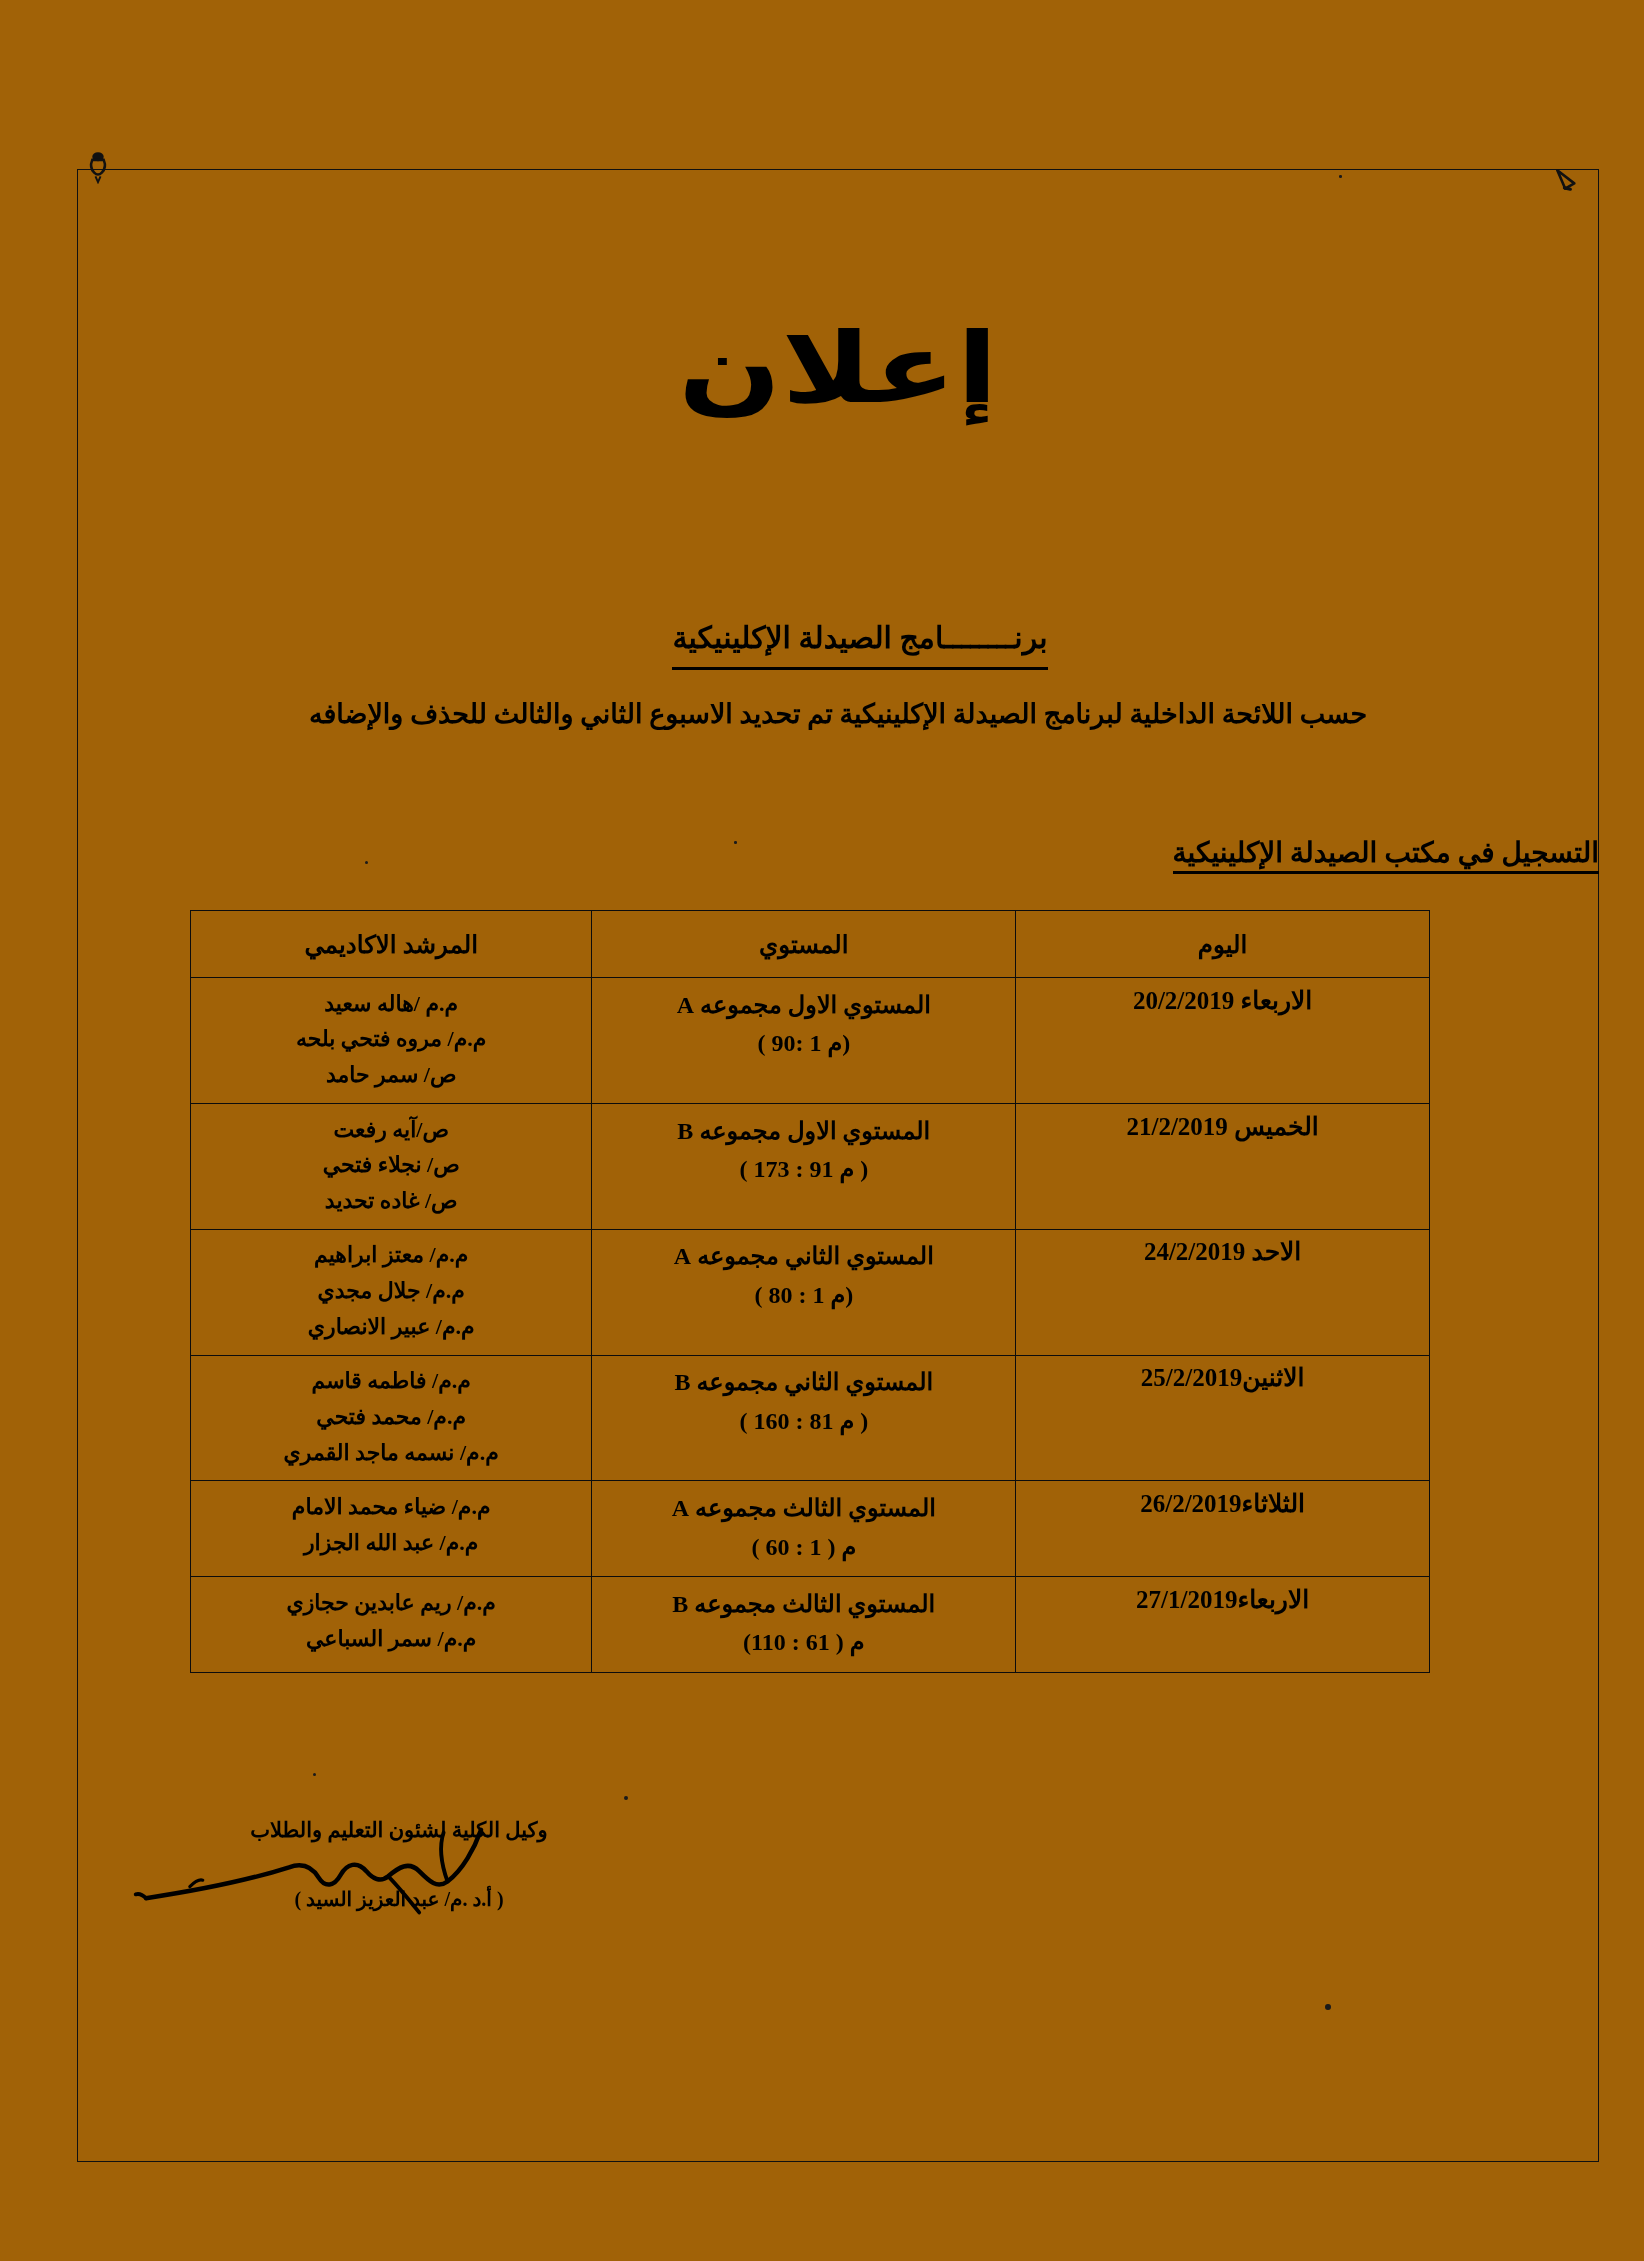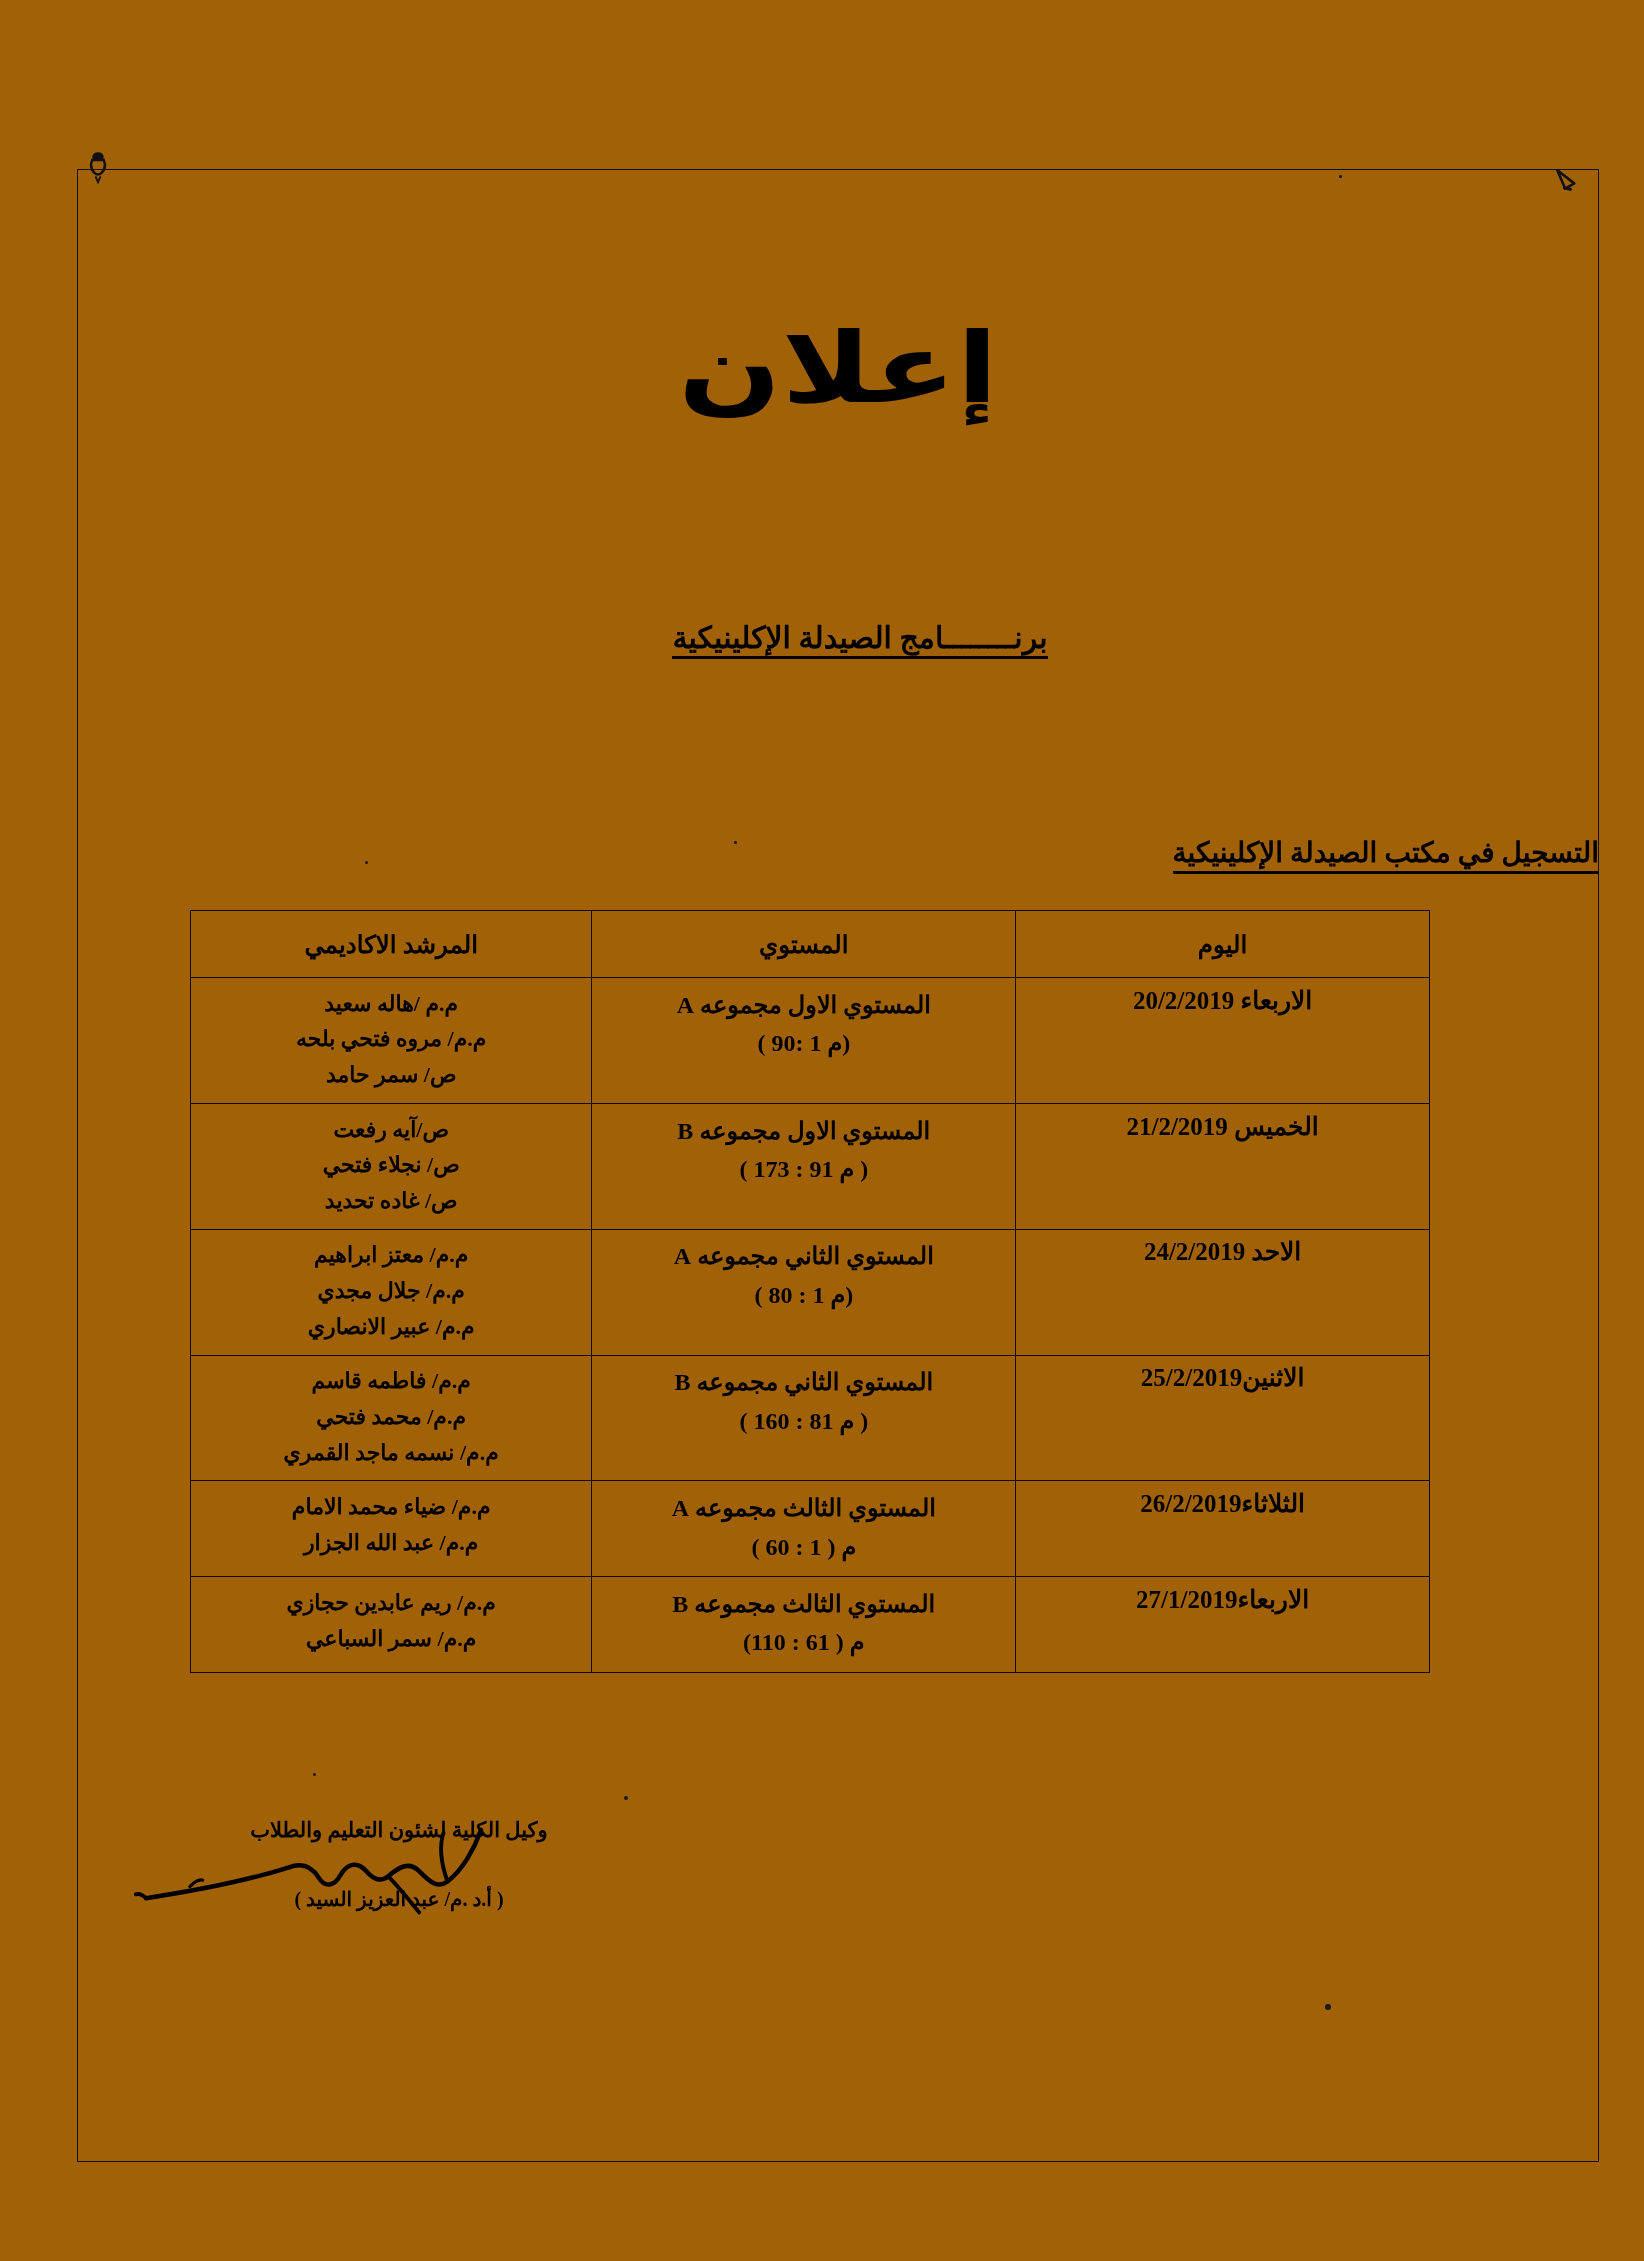--- a/index.html
+++ b/index.html
@@ -96,21 +96,21 @@
     right: 0;
     text-align: center;
     direction: rtl;
   }
   .program-line .txt {
     font-family: "Liberation Serif", "DejaVu Serif", serif;
     font-weight: bold;
     font-size: 30px;
     color: #000;
     border-bottom: 3.2px solid #000;
-    padding-bottom: 1px;
+    padding-bottom: 12px;
     display: inline-block;
     margin-left: 44px;
   }
 
   
   .body-para {
     position: absolute;
     top: 522px;
     left: 26px;
     right: 26px;
@@ -266,20 +266,21 @@
 
     <div class="doc-title">
       <span class="stretch">إعلان</span>
     </div>
 
     <div class="program-line">
       <span class="txt">برنــــــــامج الصيدلة الإكلينيكية</span>
     </div>
 
     <div class="body-para">
+      <div>حسب اللائحة الداخلية لبرنامج الصيدلة الإكلينيكية تم تحديد الاسبوع الثاني والثالث للحذف والإضافه</div>
     </div>
 
     <div class="reg-line">
       <span class="txt">التسجيل في مكتب الصيدلة الإكلينيكية</span>
     </div>
 
     <div class="schedule-wrap">
       <table class="schedule">
         <colgroup>
           <col class="c-day">

